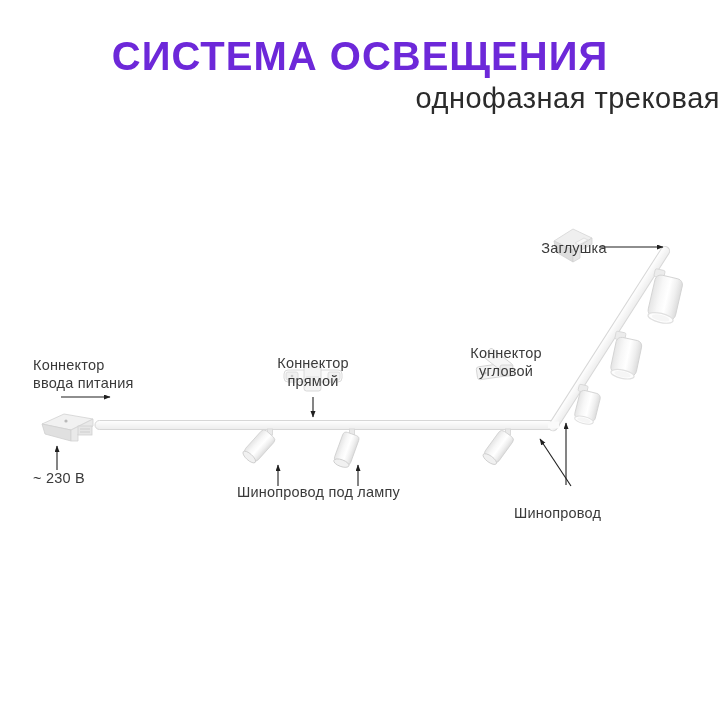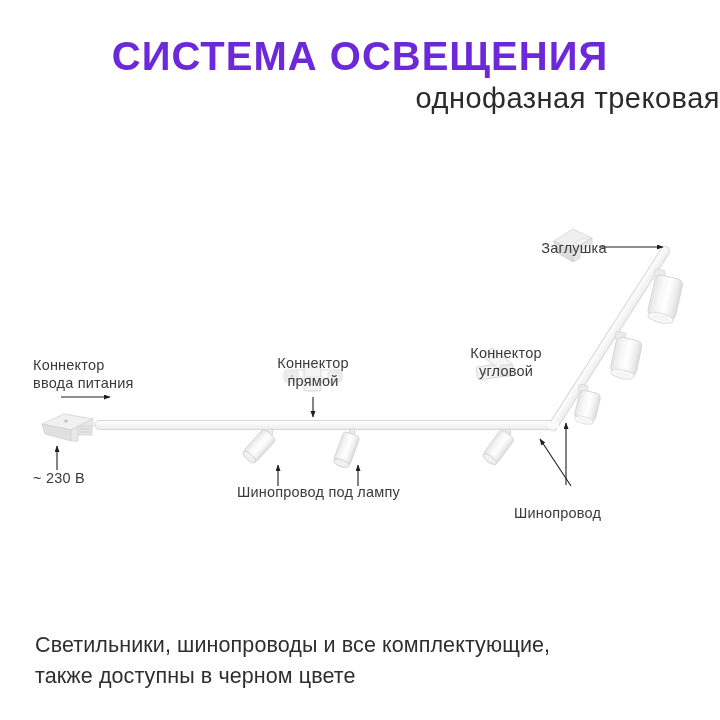--- a/index.html
+++ b/index.html
@@ -154,18 +154,14 @@
 
   <div class="dlabel" style="left:33px;top:356px;width:150px;">Коннектор
 ввода питания</div>
 
   <div class="dlabel" style="left:33px;top:469px;">~ 230 В</div>
 
   <div class="dlabel" style="left:237px;top:483px;">Шинопровод под лампу</div>
 
   <div class="dlabel" style="left:514px;top:504px;">Шинопровод</div>
 
-  <div class="footer">
-    <div>Светильники, шинопроводы и все комплектующие,</div>
-    <div>также доступны в черном цвете</div>
-  </div>
 
 </div>
 
 </body></html>

